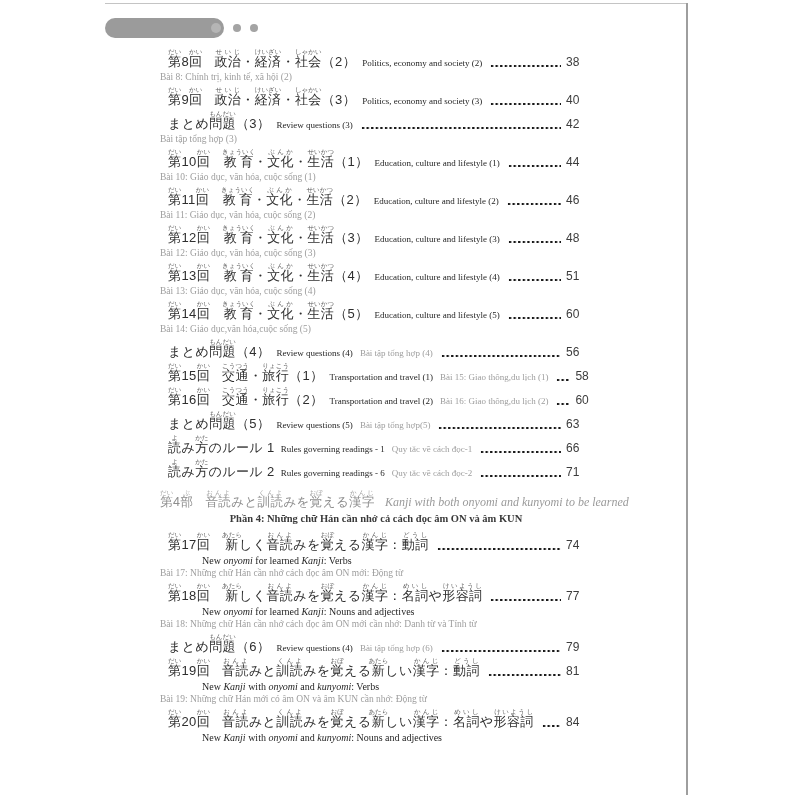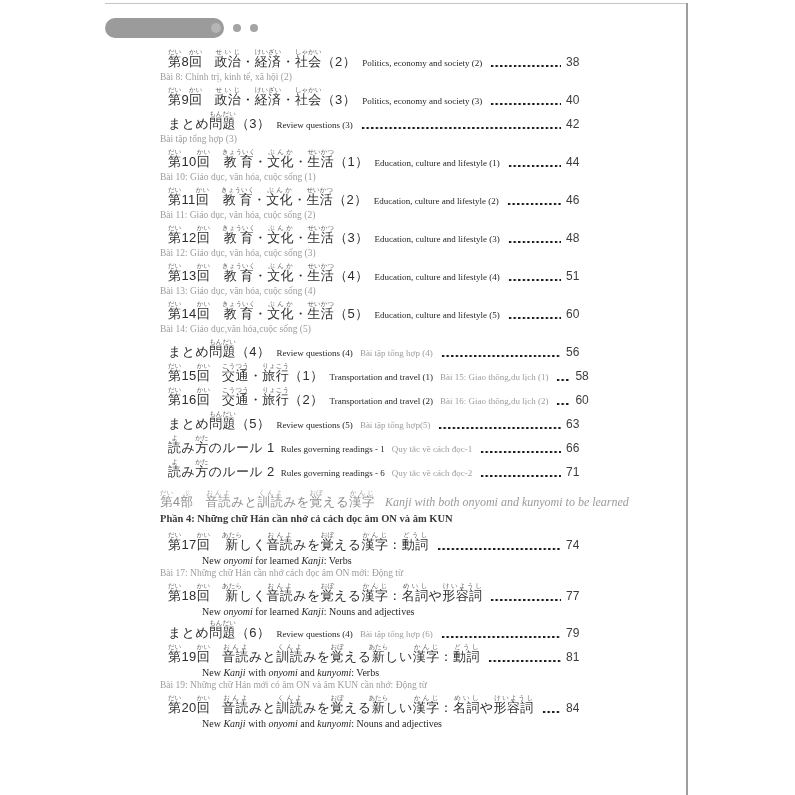--- a/index.html
+++ b/index.html
@@ -35,21 +35,21 @@
   .pg{flex:0 0 26px;font-size:12px;color:#3c3c3c;}
 
   .vnline{font-family:Liberation Serif, serif;font-size:9.5px;color:#9d9d9d;margin:1px 0 4px 0;}
   .subeng{font-family:"Liberation Serif",serif;font-size:10px;color:#1f1f1f;margin:0 0 2px 42px;}
   .subeng .it{font-style:italic;}
 
   .section{margin:8px 0 2px 0;display:flex;align-items:baseline;}
   .section .jp{color:#8d8d8d;font-size:12.5px;}
   .section ruby rt{color:#9d9d9d;}
   .section-en{font-family:"Liberation Serif",serif;font-style:italic;font-size:12px;color:#9a9a9a;margin-left:10px;white-space:nowrap;}
-  .section-vn{font-family:"Liberation Serif",serif;font-weight:bold;font-size:10.5px;color:#3a3a3a;margin:2px 0 7px 0;}
+  .section-vn{font-family:"Liberation Serif",serif;font-weight:bold;font-size:10.5px;color:#3a3a3a;margin:2px 0 7px 0;text-align:center;}
 </style>
 </head>
 <body>
 
 <div class="scan">
   <div class="top-edge"></div>
   <div class="right-edge"></div>
 
   <div class="header">
     <div class="pill">
@@ -168,20 +168,21 @@
         <span class="pg">74</span>
       </div>
       <div class="subeng"><span>New </span><span class="it">onyomi</span><span> for learned </span><span class="it">Kanji</span><span>: Verbs</span></div>
       <div class="vnline">Bài 17: Những chữ Hán cần nhớ cách đọc âm ON mới: Động từ</div>
       <div class="row entry">
         <span class="jp"><ruby>第<rt>だい</rt></ruby>18<ruby>回<rt>かい</rt></ruby><span class="gap"></span><ruby>新<rt>あたら</rt></ruby>しく<ruby>音読<rt>おんよ</rt></ruby>みを<ruby>覚<rt>おぼ</rt></ruby>える<ruby>漢字<rt>かんじ</rt></ruby>：<ruby>名詞<rt>めいし</rt></ruby>や<ruby>形容詞<rt>けいようし</rt></ruby></span>
         <div class="leader"></div>
         <span class="pg">77</span>
       </div>
       <div class="subeng"><span>New </span><span class="it">onyomi</span><span> for learned </span><span class="it">Kanji</span><span>: Nouns and adjectives</span></div>
+      <div class="vnline">Bài 18: Những chữ Hán cần nhớ cách đọc âm ON mới cần nhớ: Danh từ và Tính từ</div>
       <div class="row entry">
         <span class="jp">まとめ<ruby>問題<rt>もんだい</rt></ruby>（6）</span>
         <span class="en">Review questions (4)</span>
         <span class="vni">Bài tập tổng hợp (6)</span>
         <div class="leader"></div>
         <span class="pg">79</span>
       </div>
       <div class="row entry">
         <span class="jp"><ruby>第<rt>だい</rt></ruby>19<ruby>回<rt>かい</rt></ruby><span class="gap"></span><ruby>音読<rt>おんよ</rt></ruby>みと<ruby>訓読<rt>くんよ</rt></ruby>みを<ruby>覚<rt>おぼ</rt></ruby>える<ruby>新<rt>あたら</rt></ruby>しい<ruby>漢字<rt>かんじ</rt></ruby>：<ruby>動詞<rt>どうし</rt></ruby></span>
         <div class="leader"></div>

